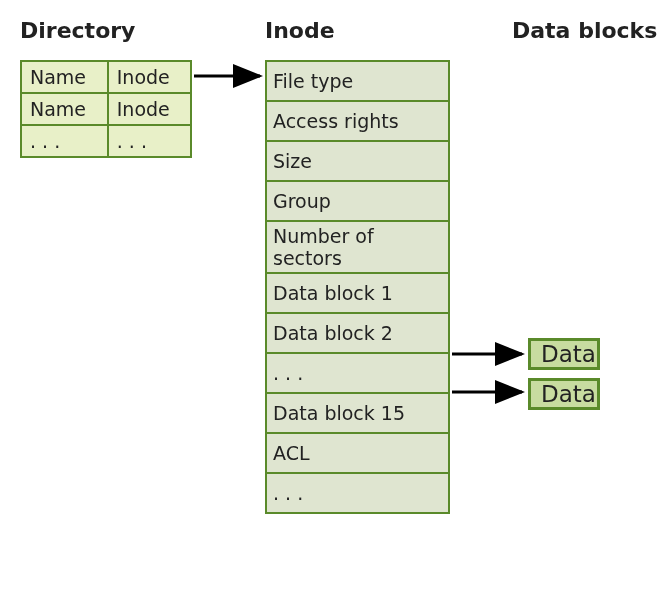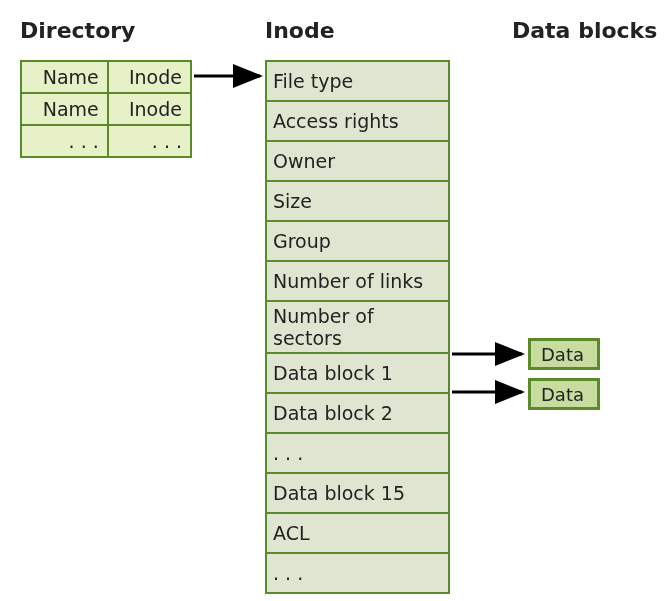--- a/index.html
+++ b/index.html
@@ -21,21 +21,21 @@
     position: absolute;
     left: 20px;
     top: 60px;
     border-collapse: collapse;
     width: 172px;
   }
   .dir-table td {
     border: 2px solid #5a8a2a;
     background: #e8f0c8;
     padding: 4px 8px;
-    text-align: right;
+    text-align: left;
     font-size: 19px;
     height: 32px;
   }
   .inode-table {
     position: absolute;
     left: 265px;
     top: 60px;
     width: 185px;
     border-collapse: collapse;
   }
@@ -44,21 +44,21 @@
     background: #dfe5d0;
     padding: 3px 6px;
     font-size: 19px;
     height: 40px;
   }
   .data-box {
     position: absolute;
     border: 3px solid #5a8a2a;
     background: #c8dca0;
     padding: 4px 10px;
-    font-size: 18px;
+    font-size: 23px;
     width: 72px;
     height: 32px;
     display: flex;
     align-items: center;
   }
   .arrow-svg {
     position: absolute;
     overflow: visible;
   }
 </style>
@@ -88,30 +88,24 @@
 
 <table class="inode-table">
   <tbody>
       <tr>
         <td>File type</td>
       </tr>
   <tr>
         <td>Access rights</td>
       </tr>
   <tr>
-        <td>Owner</td>
-      </tr>
-  <tr>
         <td>Size</td>
       </tr>
   <tr>
         <td>Group</td>
-      </tr>
-  <tr>
-        <td>Number of links</td>
       </tr>
   <tr>
         <td>Number of sectors</td>
       </tr>
   <tr>
         <td>Data block 1</td>
       </tr>
   <tr>
         <td>Data block 2</td>
       </tr>

